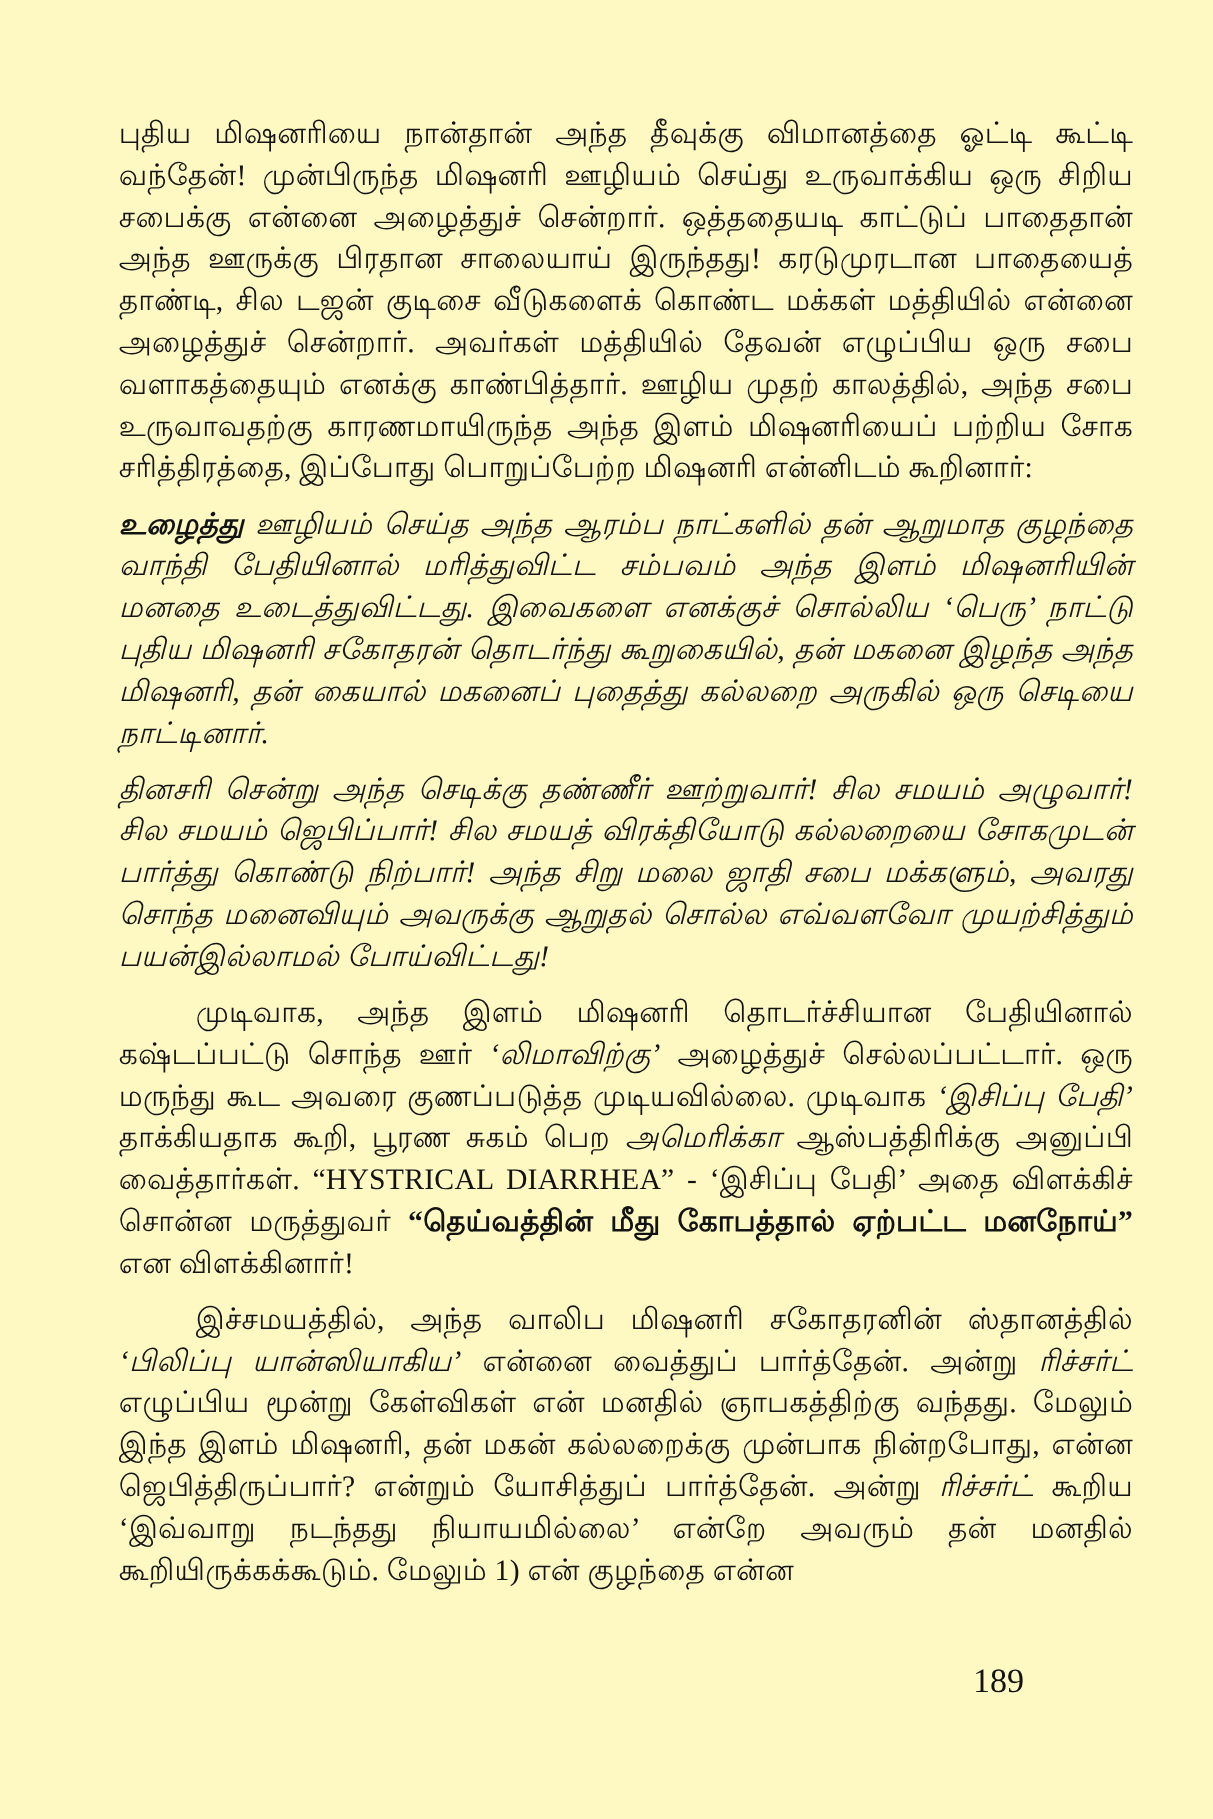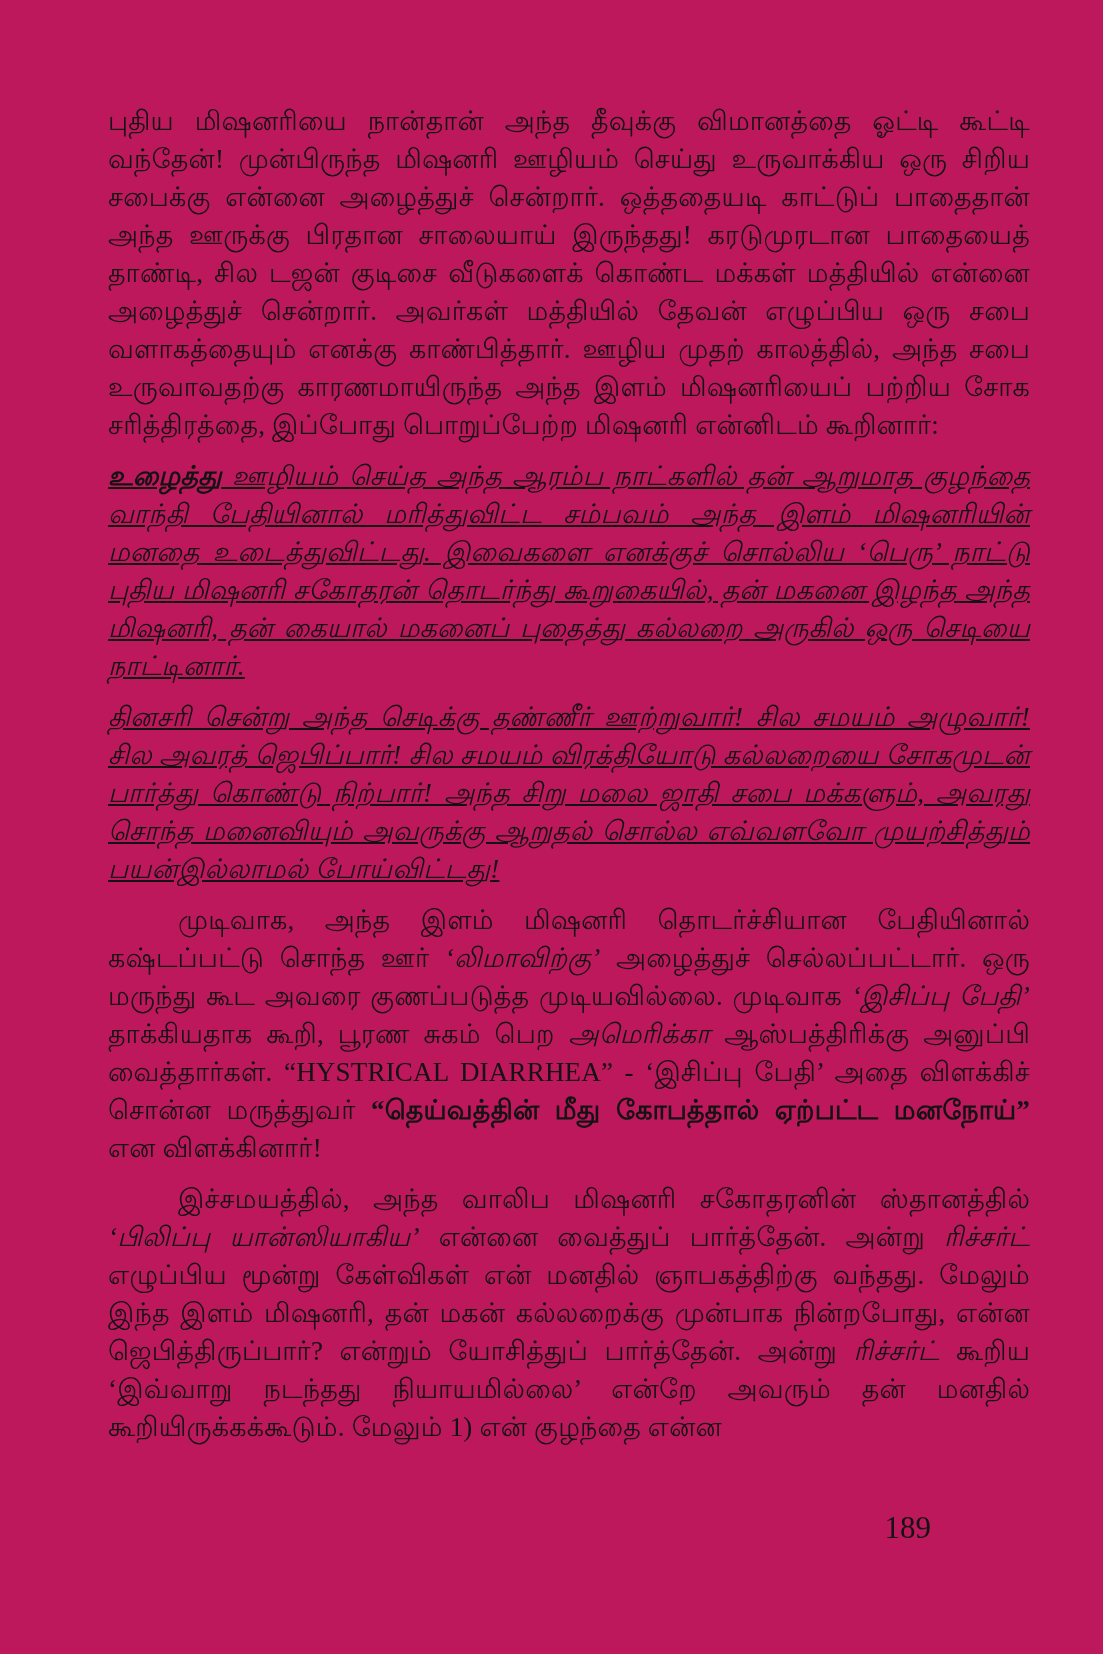--- a/index.html
+++ b/index.html
@@ -13,55 +13,54 @@
     position: relative;
     font-family: "Liberation Serif", serif;
     color: #131313;
     overflow: hidden;
   }
   .page {
     position: absolute;
     top: 0; left: 0; right: 0; bottom: 0;
     padding: 102px 73px 0 108px;
     box-sizing: border-box;
-    background: #be185d;
+    background: #fef9c3;
   }
   .text-block p {
     margin: 0 0 13px 0;
     font-size: 27px;
     line-height: 38px;
     text-align: justify;
     letter-spacing: 0.2px;
   }
   .body-par.indented {
     text-indent: 70px;
   }
   .quote-par {
     margin-left: 48px;
     font-style: italic;
-    text-decoration: underline;
   }
   .seg-normal { font-style: inherit; font-weight: normal; }
   .seg-italic { font-style: italic; }
   .seg-bold { font-weight: bold; font-style: normal; }
   .seg-bold-italic { font-weight: bold; font-style: italic; }
   .page-number {
     position: absolute;
     right: 172px;
     bottom: 108px;
     font-size: 31px;
     color: #131313;
   }
 </style>
 </head>
 <body>
 
 <div class="page">
   <div class="text-block">
     <p class="body-par"><span class="seg-normal">புதிய மிஷனரியை நான்தான் அந்த தீவுக்கு விமானத்தை ஓட்டி கூட்டி வந்தேன்! முன்பிருந்த மிஷனரி ஊழியம் செய்து உருவாக்கிய ஒரு சிறிய சபைக்கு என்னை அழைத்துச் சென்றார். ஒத்ததையடி காட்டுப் பாதைதான் அந்த ஊருக்கு பிரதான சாலையாய் இருந்தது! கரடுமுரடான பாதையைத் தாண்டி, சில டஜன் குடிசை வீடுகளைக் கொண்ட மக்கள் மத்தியில் என்னை அழைத்துச் சென்றார். அவர்கள் மத்தியில் தேவன் எழுப்பிய ஒரு சபை வளாகத்தையும் எனக்கு காண்பித்தார். ஊழிய முதற் காலத்தில், அந்த சபை உருவாவதற்கு காரணமாயிருந்த அந்த இளம் மிஷனரியைப் பற்றிய சோக சரித்திரத்தை, இப்போது பொறுப்பேற்ற மிஷனரி என்னிடம் கூறினார்:</span></p>
     <p class="quote-par"><span class="seg-bold-italic">உழைத்து</span><span class="seg-italic"> ஊழியம் செய்த அந்த ஆரம்ப நாட்களில் தன் ஆறுமாத குழந்தை வாந்தி பேதியினால் மரித்துவிட்ட சம்பவம் அந்த இளம் மிஷனரியின் மனதை உடைத்துவிட்டது. இவைகளை எனக்குச் சொல்லிய ‘பெரு’ நாட்டு புதிய மிஷனரி சகோதரன் தொடர்ந்து கூறுகையில், தன் மகனை இழந்த அந்த மிஷனரி, தன் கையால் மகனைப் புதைத்து கல்லறை அருகில் ஒரு செடியை நாட்டினார்.</span></p>
-    <p class="quote-par"><span class="seg-italic">தினசரி சென்று அந்த செடிக்கு தண்ணீர் ஊற்றுவார்! சில சமயம் அழுவார்! சில அவரத் ஜெபிப்பார்! சில சமயம் விரக்தியோடு கல்லறையை சோகமுடன் பார்த்து கொண்டு நிற்பார்! அந்த சிறு மலை ஜாதி சபை மக்களும், அவரது சொந்த மனைவியும் அவருக்கு ஆறுதல் சொல்ல எவ்வளவோ முயற்சித்தும் பயன்இல்லாமல் போய்விட்டது!</span></p>
+    <p class="quote-par"><span class="seg-italic">தினசரி சென்று அந்த செடிக்கு தண்ணீர் ஊற்றுவார்! சில சமயம் அழுவார்! சில சமயம் ஜெபிப்பார்! சில சமயத் விரக்தியோடு கல்லறையை சோகமுடன் பார்த்து கொண்டு நிற்பார்! அந்த சிறு மலை ஜாதி சபை மக்களும், அவரது சொந்த மனைவியும் அவருக்கு ஆறுதல் சொல்ல எவ்வளவோ முயற்சித்தும் பயன்இல்லாமல் போய்விட்டது!</span></p>
     <p class="body-par indented"><span class="seg-normal">முடிவாக, அந்த இளம் மிஷனரி தொடர்ச்சியான பேதியினால் கஷ்டப்பட்டு சொந்த ஊர் </span><span class="seg-italic">‘லிமாவிற்கு’</span><span class="seg-normal"> அழைத்துச் செல்லப்பட்டார். ஒரு மருந்து கூட அவரை குணப்படுத்த முடியவில்லை. முடிவாக </span><span class="seg-italic">‘இசிப்பு பேதி’</span><span class="seg-normal"> தாக்கியதாக கூறி, பூரண சுகம் பெற </span><span class="seg-italic">அமெரிக்கா</span><span class="seg-normal"> ஆஸ்பத்திரிக்கு அனுப்பி வைத்தார்கள். “HYSTRICAL DIARRHEA” - ‘இசிப்பு பேதி’ அதை விளக்கிச் சொன்ன மருத்துவர் </span><span class="seg-bold">“தெய்வத்தின் மீது கோபத்தால் ஏற்பட்ட மனநோய்”</span><span class="seg-normal"> என விளக்கினார்!</span></p>
     <p class="body-par indented"><span class="seg-normal">இச்சமயத்தில், அந்த வாலிப மிஷனரி சகோதரனின் ஸ்தானத்தில் </span><span class="seg-italic">‘பிலிப்பு யான்ஸியாகிய’</span><span class="seg-normal"> என்னை வைத்துப் பார்த்தேன். அன்று </span><span class="seg-italic">ரிச்சர்ட்</span><span class="seg-normal"> எழுப்பிய மூன்று கேள்விகள் என் மனதில் ஞாபகத்திற்கு வந்தது. மேலும் இந்த இளம் மிஷனரி, தன் மகன் கல்லறைக்கு முன்பாக நின்றபோது, என்ன ஜெபித்திருப்பார்? என்றும் யோசித்துப் பார்த்தேன். அன்று </span><span class="seg-italic">ரிச்சர்ட்</span><span class="seg-normal"> கூறிய ‘இவ்வாறு நடந்தது நியாயமில்லை’ என்றே அவரும் தன் மனதில் கூறியிருக்கக்கூடும். மேலும் 1) என் குழந்தை என்ன</span></p>
   </div>
 
   <div class="page-number">189</div>
 </div>
 
 </body></html>

